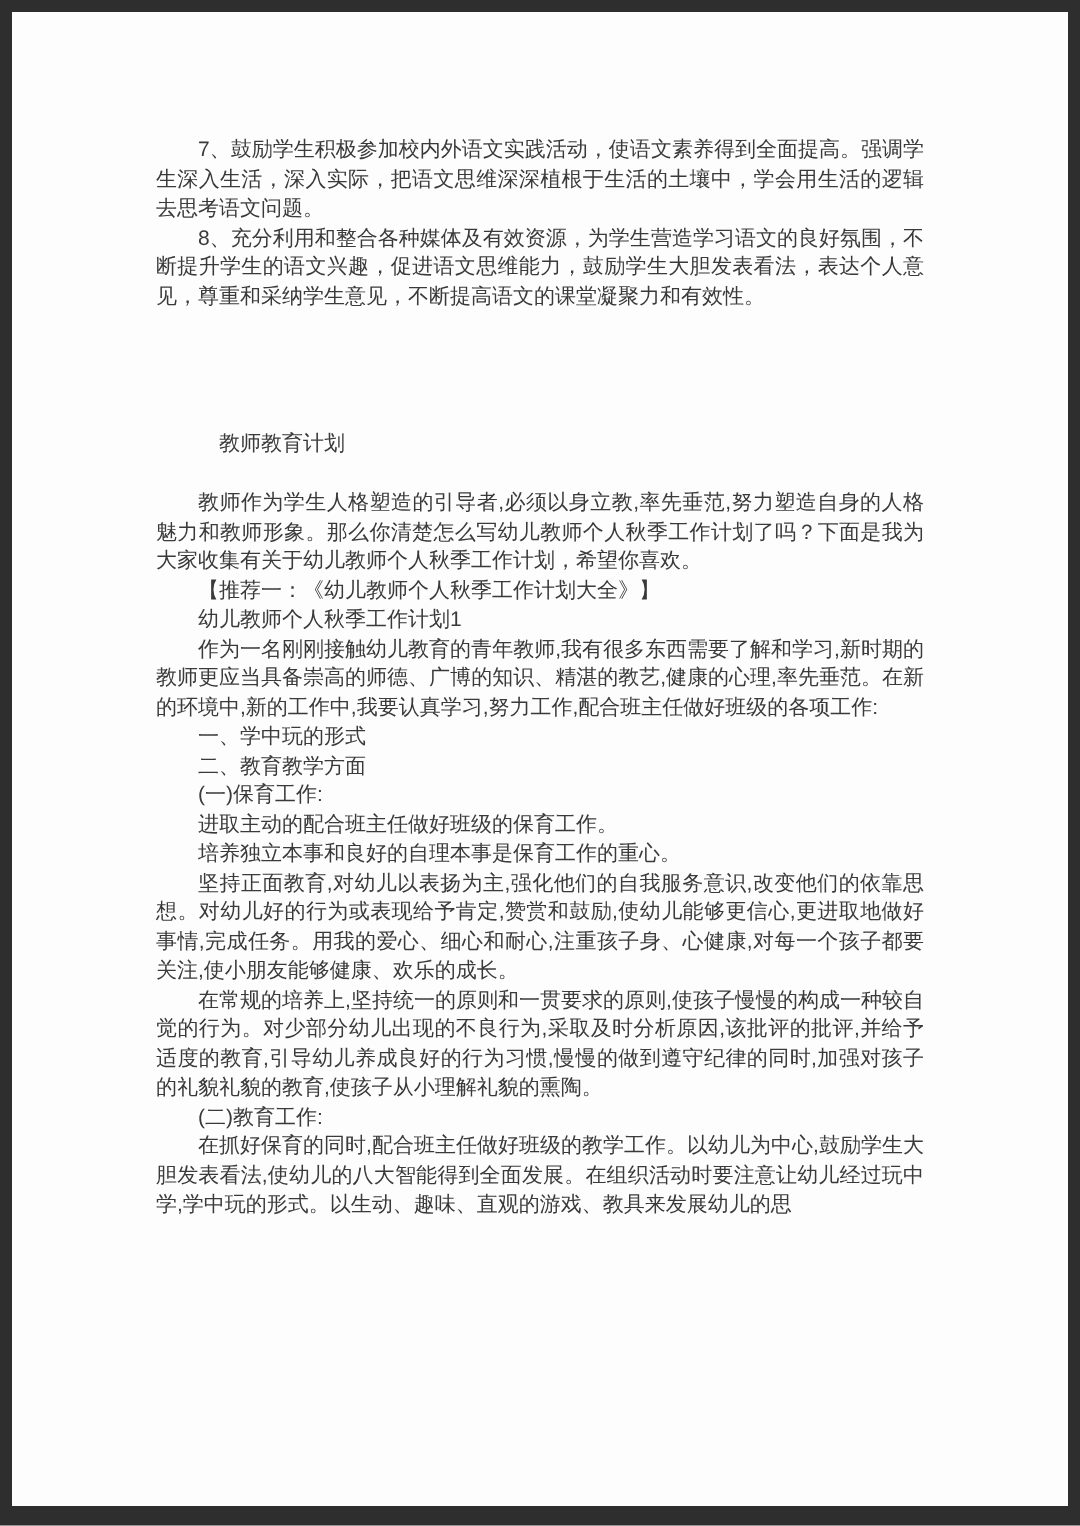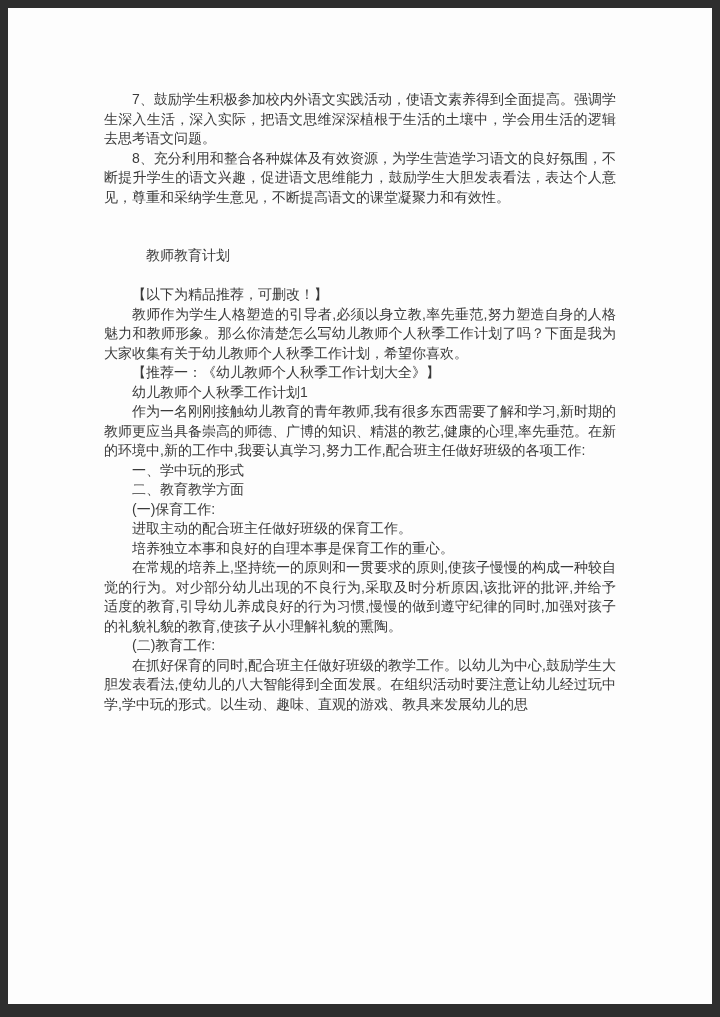--- a/index.html
+++ b/index.html
@@ -31,20 +31,21 @@
     text-align: justify;
   }
   .doc p {
     margin: 0;
     padding: 0;
     text-indent: 2em;
     word-break: break-all;
   }
   .doc p.heading {
     text-indent: 3em;
+    margin-top: 40px;
   }
   .doc .spacer {
     height: 19.5px;
   }
 </style>
 </head>
 <body>
 
 <div class="page-frame">
   <div class="page">
@@ -53,29 +54,29 @@
       <p>7、鼓励学生积极参加校内外语文实践活动，使语文素养得到全面提高。强调学生深入生活，深入实际，把语文思维深深植根于生活的土壤中，学会用生活的逻辑去思考语文问题。</p>
       <p>8、充分利用和整合各种媒体及有效资源，为学生营造学习语文的良好氛围，不断提升学生的语文兴趣，促进语文思维能力，鼓励学生大胆发表看法，表达个人意见，尊重和采纳学生意见，不断提高语文的课堂凝聚力和有效性。</p>
 
       <div class="spacer"></div>
       <div class="spacer"></div>
 
       <p class="heading">教师教育计划</p>
 
       <div class="spacer"></div>
 
-      <p>【以下为精品推荐，可删改！】</p>
       <p>教师作为学生人格塑造的引导者,必须以身立教,率先垂范,努力塑造自身的人格魅力和教师形象。那么你清楚怎么写幼儿教师个人秋季工作计划了吗？下面是我为大家收集有关于幼儿教师个人秋季工作计划，希望你喜欢。</p>
       <p>【推荐一：《幼儿教师个人秋季工作计划大全》】</p>
       <p>幼儿教师个人秋季工作计划1</p>
       <p>作为一名刚刚接触幼儿教育的青年教师,我有很多东西需要了解和学习,新时期的教师更应当具备崇高的师德、广博的知识、精湛的教艺,健康的心理,率先垂范。在新的环境中,新的工作中,我要认真学习,努力工作,配合班主任做好班级的各项工作:</p>
       <p>一、学中玩的形式</p>
       <p>二、教育教学方面</p>
       <p>(一)保育工作:</p>
       <p>进取主动的配合班主任做好班级的保育工作。</p>
       <p>培养独立本事和良好的自理本事是保育工作的重心。</p>
+      <p>坚持正面教育,对幼儿以表扬为主,强化他们的自我服务意识,改变他们的依靠思想。对幼儿好的行为或表现给予肯定,赞赏和鼓励,使幼儿能够更信心,更进取地做好事情,完成任务。用我的爱心、细心和耐心,注重孩子身、心健康,对每一个孩子都要关注,使小朋友能够健康、欢乐的成长。</p>
       <p>在常规的培养上,坚持统一的原则和一贯要求的原则,使孩子慢慢的构成一种较自觉的行为。对少部分幼儿出现的不良行为,采取及时分析原因,该批评的批评,并给予适度的教育,引导幼儿养成良好的行为习惯,慢慢的做到遵守纪律的同时,加强对孩子的礼貌礼貌的教育,使孩子从小理解礼貌的熏陶。</p>
       <p>(二)教育工作:</p>
       <p>在抓好保育的同时,配合班主任做好班级的教学工作。以幼儿为中心,鼓励学生大胆发表看法,使幼儿的八大智能得到全面发展。在组织活动时要注意让幼儿经过玩中学,学中玩的形式。以生动、趣味、直观的游戏、教具来发展幼儿的思</p>
 
     </div>
   </div>
 </div>
 
 </body></html>

